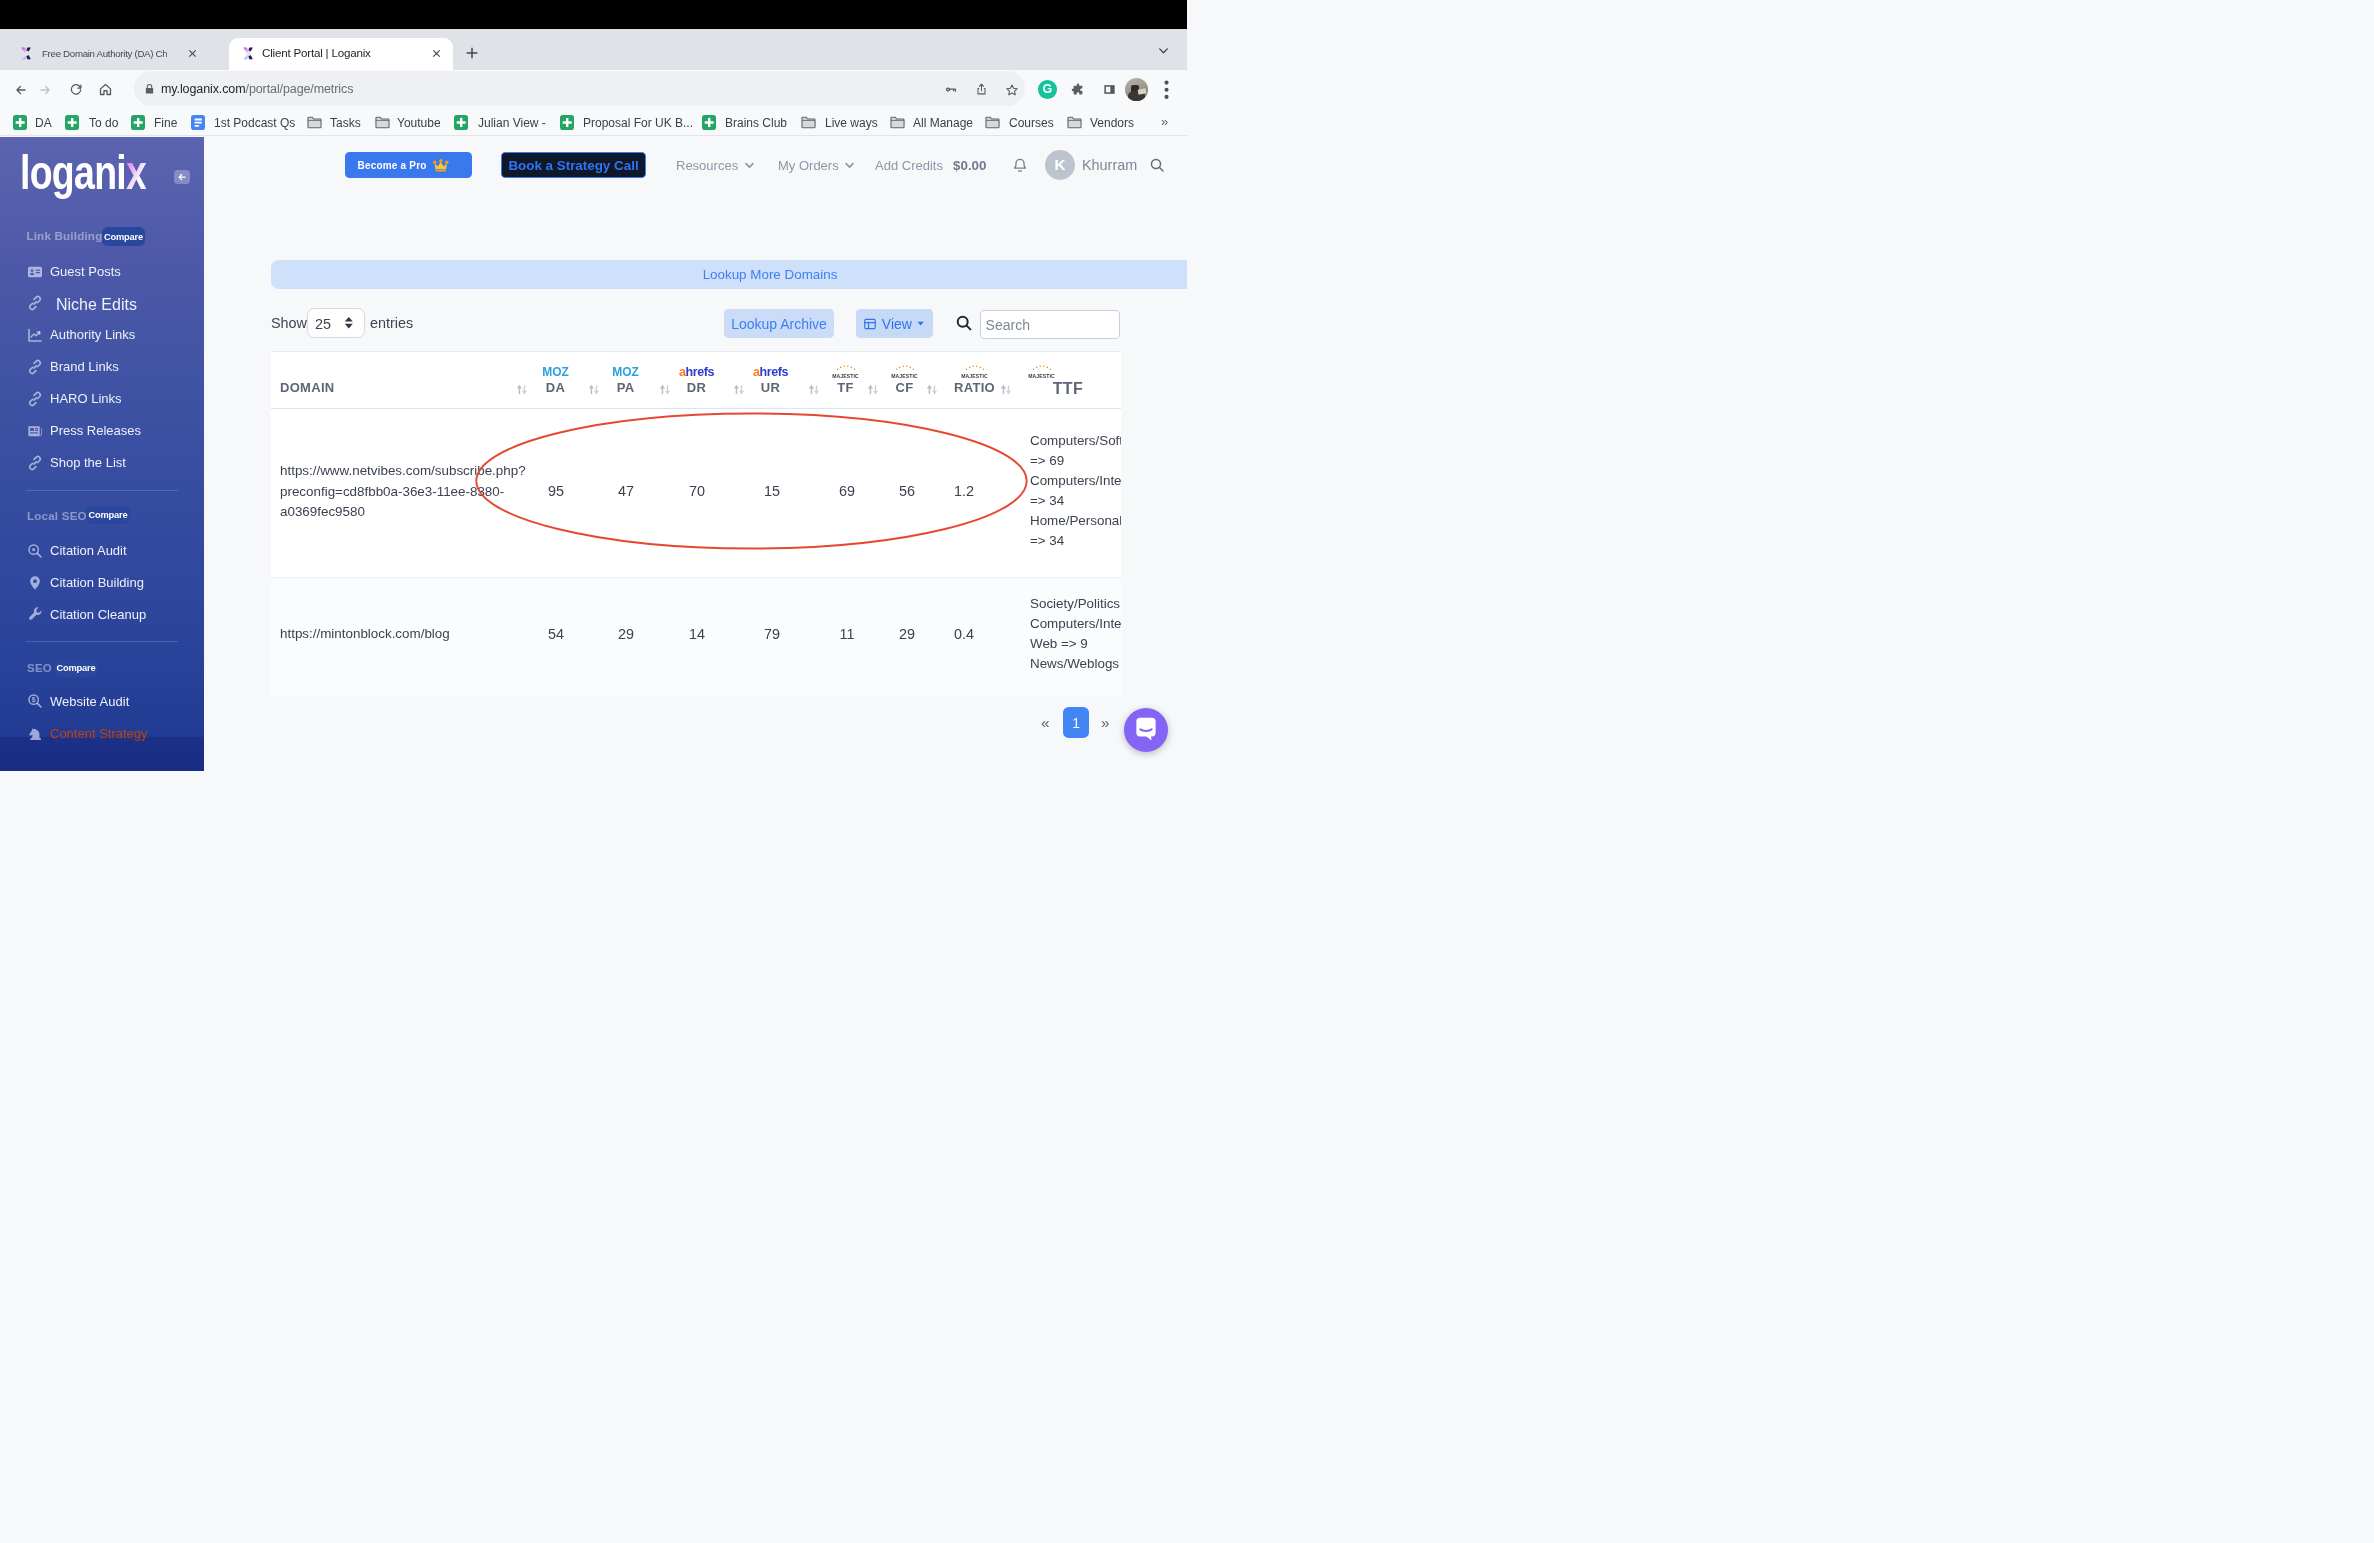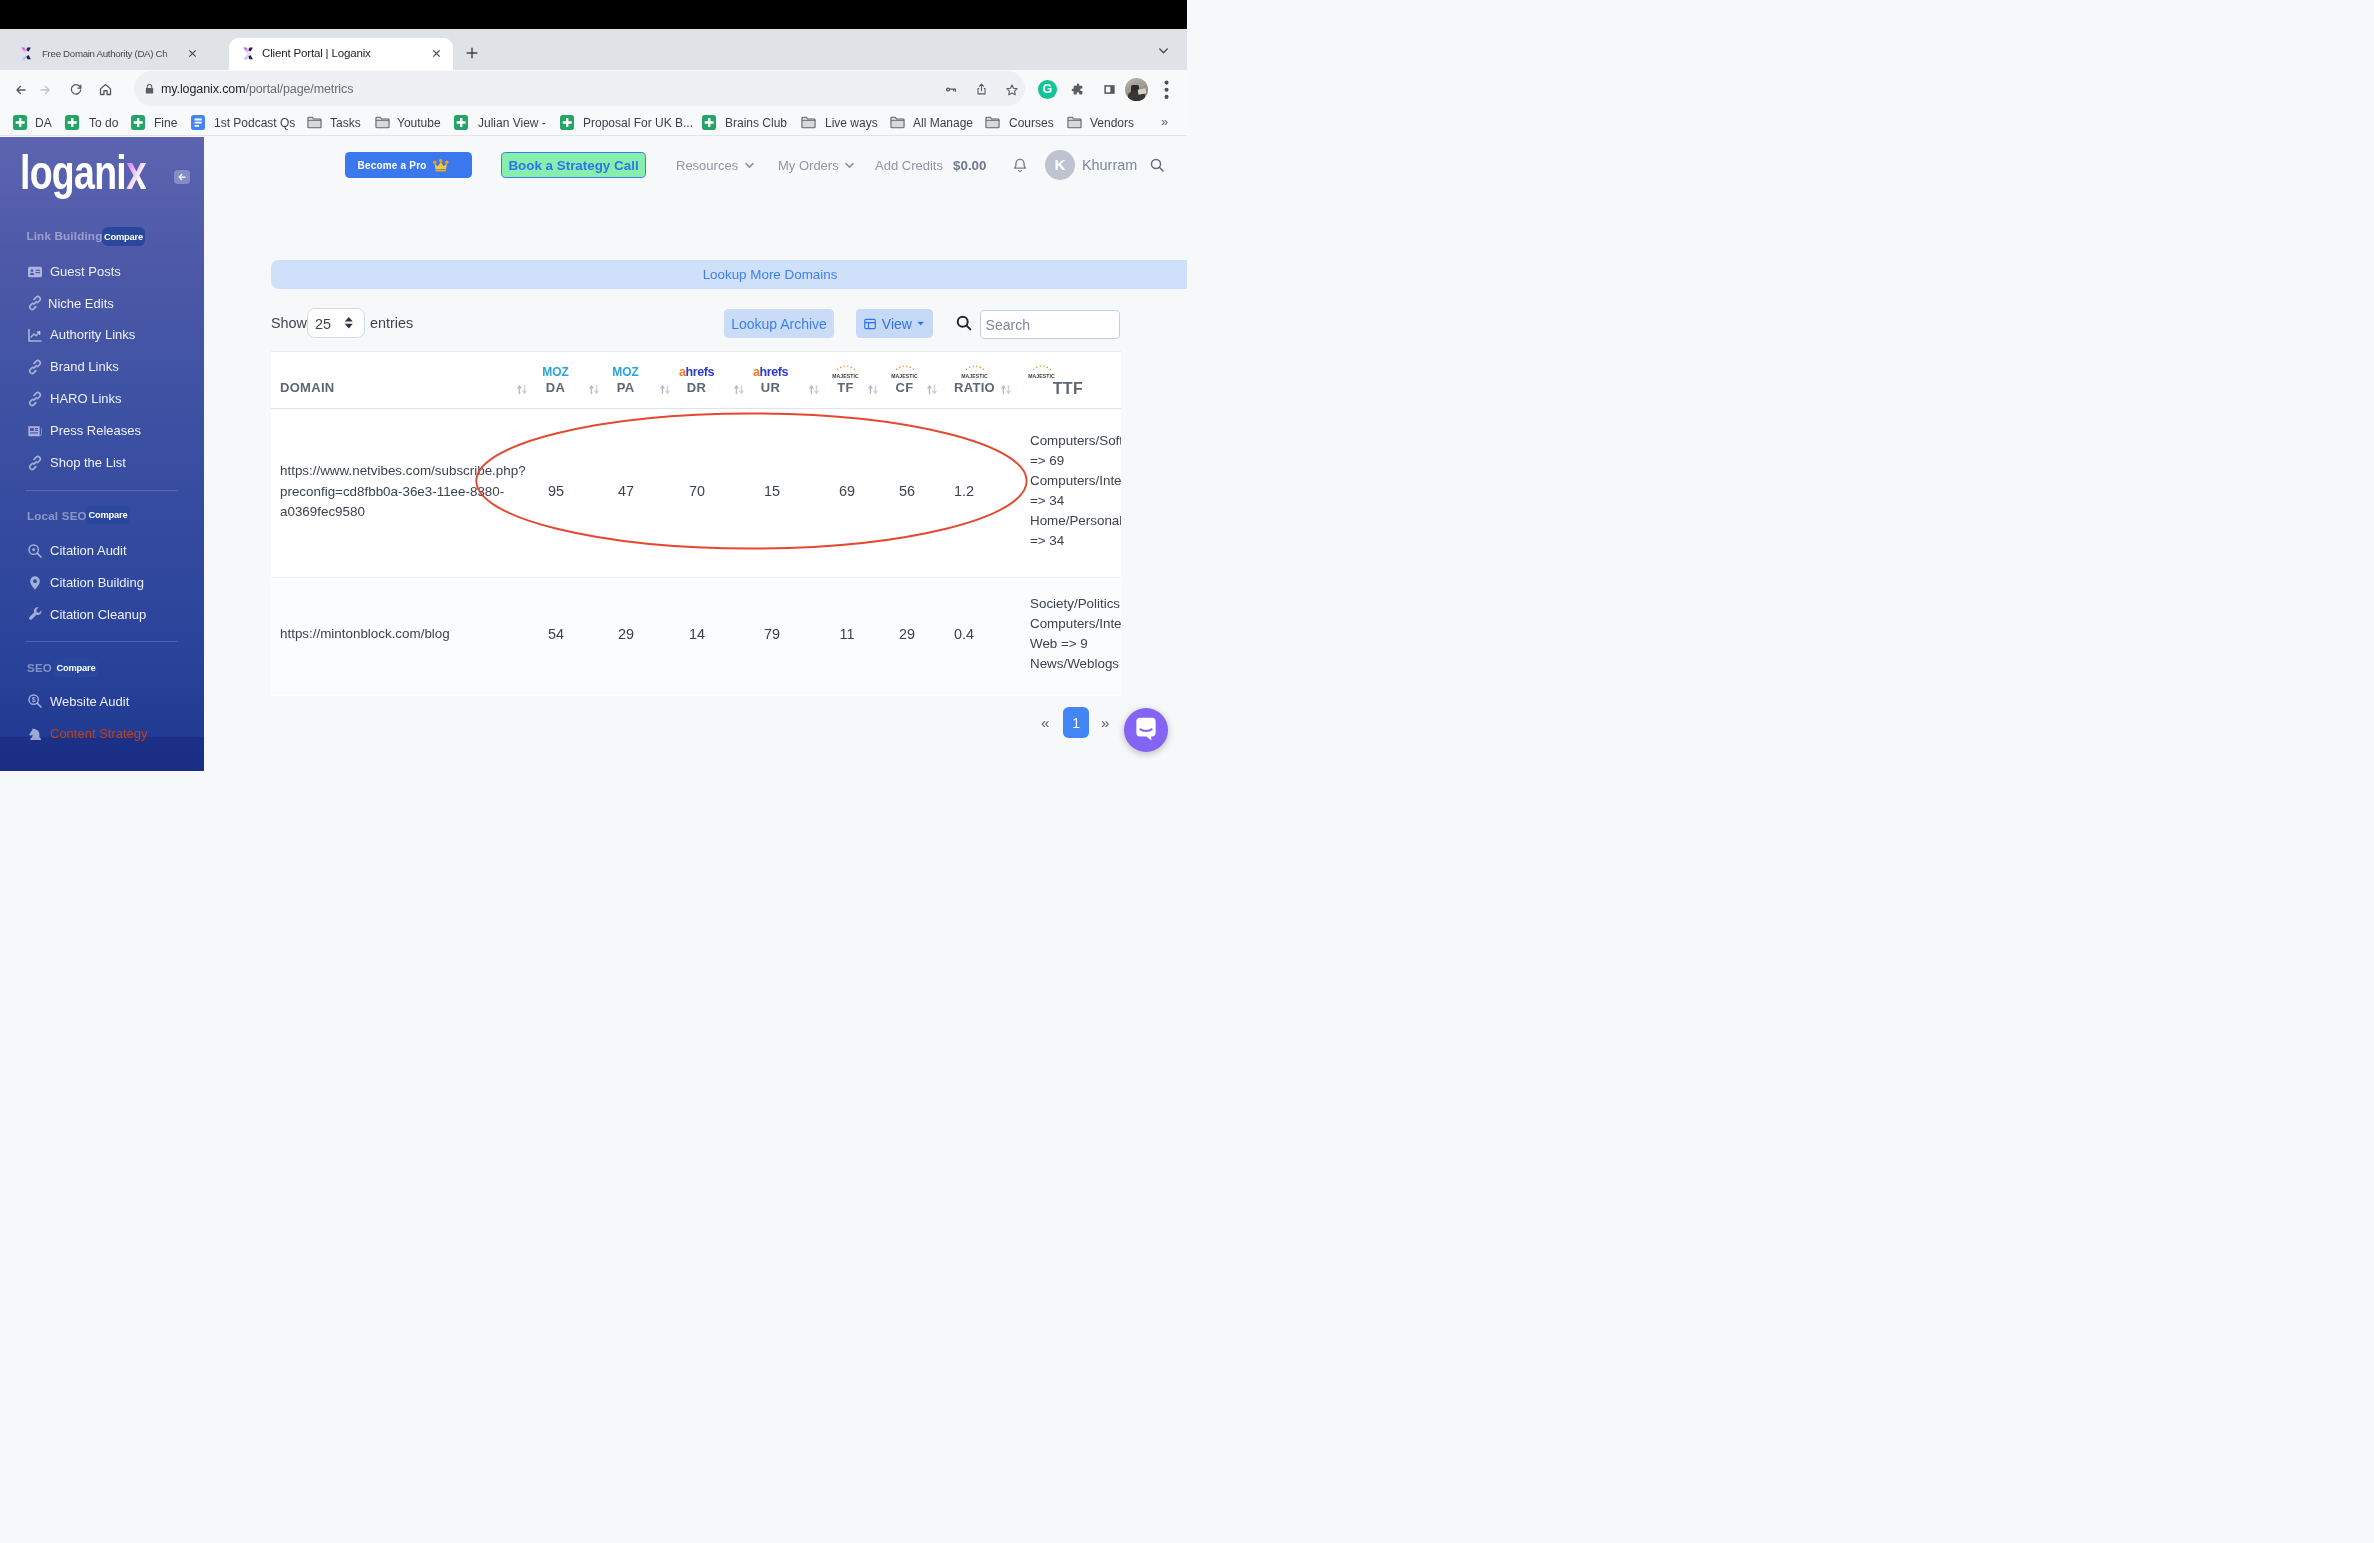--- a/index.html
+++ b/index.html
@@ -210,21 +210,21 @@
           <path d="M4.2 16.5 a3.3 3.3 0 0 1 6.6 0 Z" fill="#4d58a8"></path>
           <rect x="13" y="8.5" width="6.5" height="1.8" fill="#4d58a8"></rect>
           <rect x="13" y="12" width="6.5" height="1.8" fill="#4d58a8"></rect>
         </svg></div>
       <div class="abs" style="left:50px;top:264px;font-size:13px;color:#eef0fb">Guest Posts</div>
       <div class="abs" style="left:27px;top:295px;width:16px;height:16px"><svg viewBox="0 0 24 24" style="width:100%;height:100%" fill="none" stroke="rgba(235,238,255,0.62)" stroke-width="2.5" stroke-linecap="round">
           <path d="M10.2 13.8 L13.8 10.2"></path>
           <path d="M8.4 12.4 l-3.4 3.4 a3.55 3.55 0 0 0 5.0 5.0 l3.4-3.4"></path>
           <path d="M15.6 11.6 l3.4-3.4 a3.55 3.55 0 0 0 -5.0-5.0 l-3.4 3.4"></path>
         </svg></div>
-      <div class="abs" style="left:48px;top:296px;font-size:13px;color:#eef0fb">Niche Edits</div>
+      <div class="abs" style="left:56px;top:296px;font-size:16px;color:#eef0fb">Niche Edits</div>
       <div class="abs" style="left:27px;top:327px;width:16px;height:16px"><svg viewBox="0 0 24 24" style="width:100%;height:100%" fill="none" stroke="rgba(235,238,255,0.62)" stroke-width="2.2" stroke-linecap="round" stroke-linejoin="round">
           <path d="M3 4 V21 H21" stroke-width="2.4"></path>
           <path d="M6 15 L10.5 10.5 L13.5 13 L19 7.5"></path>
           <path d="M19 11 V7.5 H15.5"></path>
         </svg></div>
       <div class="abs" style="left:50px;top:327px;font-size:13px;color:#eef0fb">Authority Links</div>
       <div class="abs" style="left:27px;top:359px;width:16px;height:16px"><svg viewBox="0 0 24 24" style="width:100%;height:100%" fill="none" stroke="rgba(235,238,255,0.62)" stroke-width="2.5" stroke-linecap="round">
           <path d="M10.2 13.8 L13.8 10.2"></path>
           <path d="M8.4 12.4 l-3.4 3.4 a3.55 3.55 0 0 0 5.0 5.0 l3.4-3.4"></path>
           <path d="M15.6 11.6 l3.4-3.4 a3.55 3.55 0 0 0 -5.0-5.0 l-3.4 3.4"></path>
@@ -283,21 +283,21 @@
     </div>
 <div class="abs" id="main"></div>
 <div>
       <div class="abs" style="left:345px;top:152px;width:127px;height:26.4px;background:#3a78ee;border-radius:4.6px;color:#fff;font-size:10px;font-weight:bold;letter-spacing:0.2px;display:flex;align-items:center;padding-left:12.5px">Become a Pro<svg viewBox="0 0 24 20" style="width:19.5px;height:14px;margin-left:4.6px">
           <circle cx="3.4" cy="6.2" r="2.5" fill="#fb9d0b"></circle>
           <circle cx="12" cy="3.8" r="2.5" fill="#fb9d0b"></circle>
           <circle cx="20.6" cy="6.2" r="2.5" fill="#fb9d0b"></circle>
           <path d="M3.4 8.2 L8 11.7 L12 5.7 L16 11.7 L20.6 8.2 L19.7 16.2 H4.3 Z" fill="#fdc62c"></path>
           <path d="M4.5 17 H19.5 V19.2 H4.5 Z" fill="#f5a623"></path>
         </svg></div>
-      <div class="abs" style="left:501px;top:152px;width:145px;height:26.4px;background:#86efac;border:1.4px solid #3d7bf0;border-radius:4.6px;color:#2f74ef;font-size:13.4px;font-weight:bold;display:flex;align-items:center;justify-content:center">Book a Strategy Call</div>
+      <div class="abs" style="left:501px;top:152px;width:145px;height:26.4px;background:#0f172a;border:1.4px solid #3d7bf0;border-radius:4.6px;color:#2f74ef;font-size:13.4px;font-weight:bold;display:flex;align-items:center;justify-content:center">Book a Strategy Call</div>
       <div class="abs hdrtxt" style="left:676px;top:158px;display:flex;align-items:center">Resources<svg viewBox="0 0 24 24" style="width:11px;height:11px;margin-left:5.6px;fill:none;stroke:#8d97a9;stroke-width:3.6;stroke-linejoin:round;stroke-linecap:round">
           <path d="M4.5 8 L12 15.5 L19.5 8"></path>
         </svg></div>
       <div class="abs hdrtxt" style="left:778px;top:158px;display:flex;align-items:center">My Orders<svg viewBox="0 0 24 24" style="width:11px;height:11px;margin-left:5.6px;fill:none;stroke:#8d97a9;stroke-width:3.6;stroke-linejoin:round;stroke-linecap:round">
           <path d="M4.5 8 L12 15.5 L19.5 8"></path>
         </svg></div>
       <div class="abs hdrtxt" style="left:875px;top:158px">Add Credits</div>
       <div class="abs" style="left:953px;top:158px;font-size:13.4px;font-weight:bold;color:#707a8c">$0.00</div>
       <svg class="abs" viewBox="0 0 24 24" style="left:1012px;top:157px;width:16px;height:16.7px;fill:none;stroke:#74808f;stroke-width:2.0;stroke-linecap:round;stroke-linejoin:round">
         <path d="M18 9 a6 6 0 0 0 -12 0 c0 6-2.2 7.2-2.2 7.2 h16.4 S18 15 18 9"></path>

